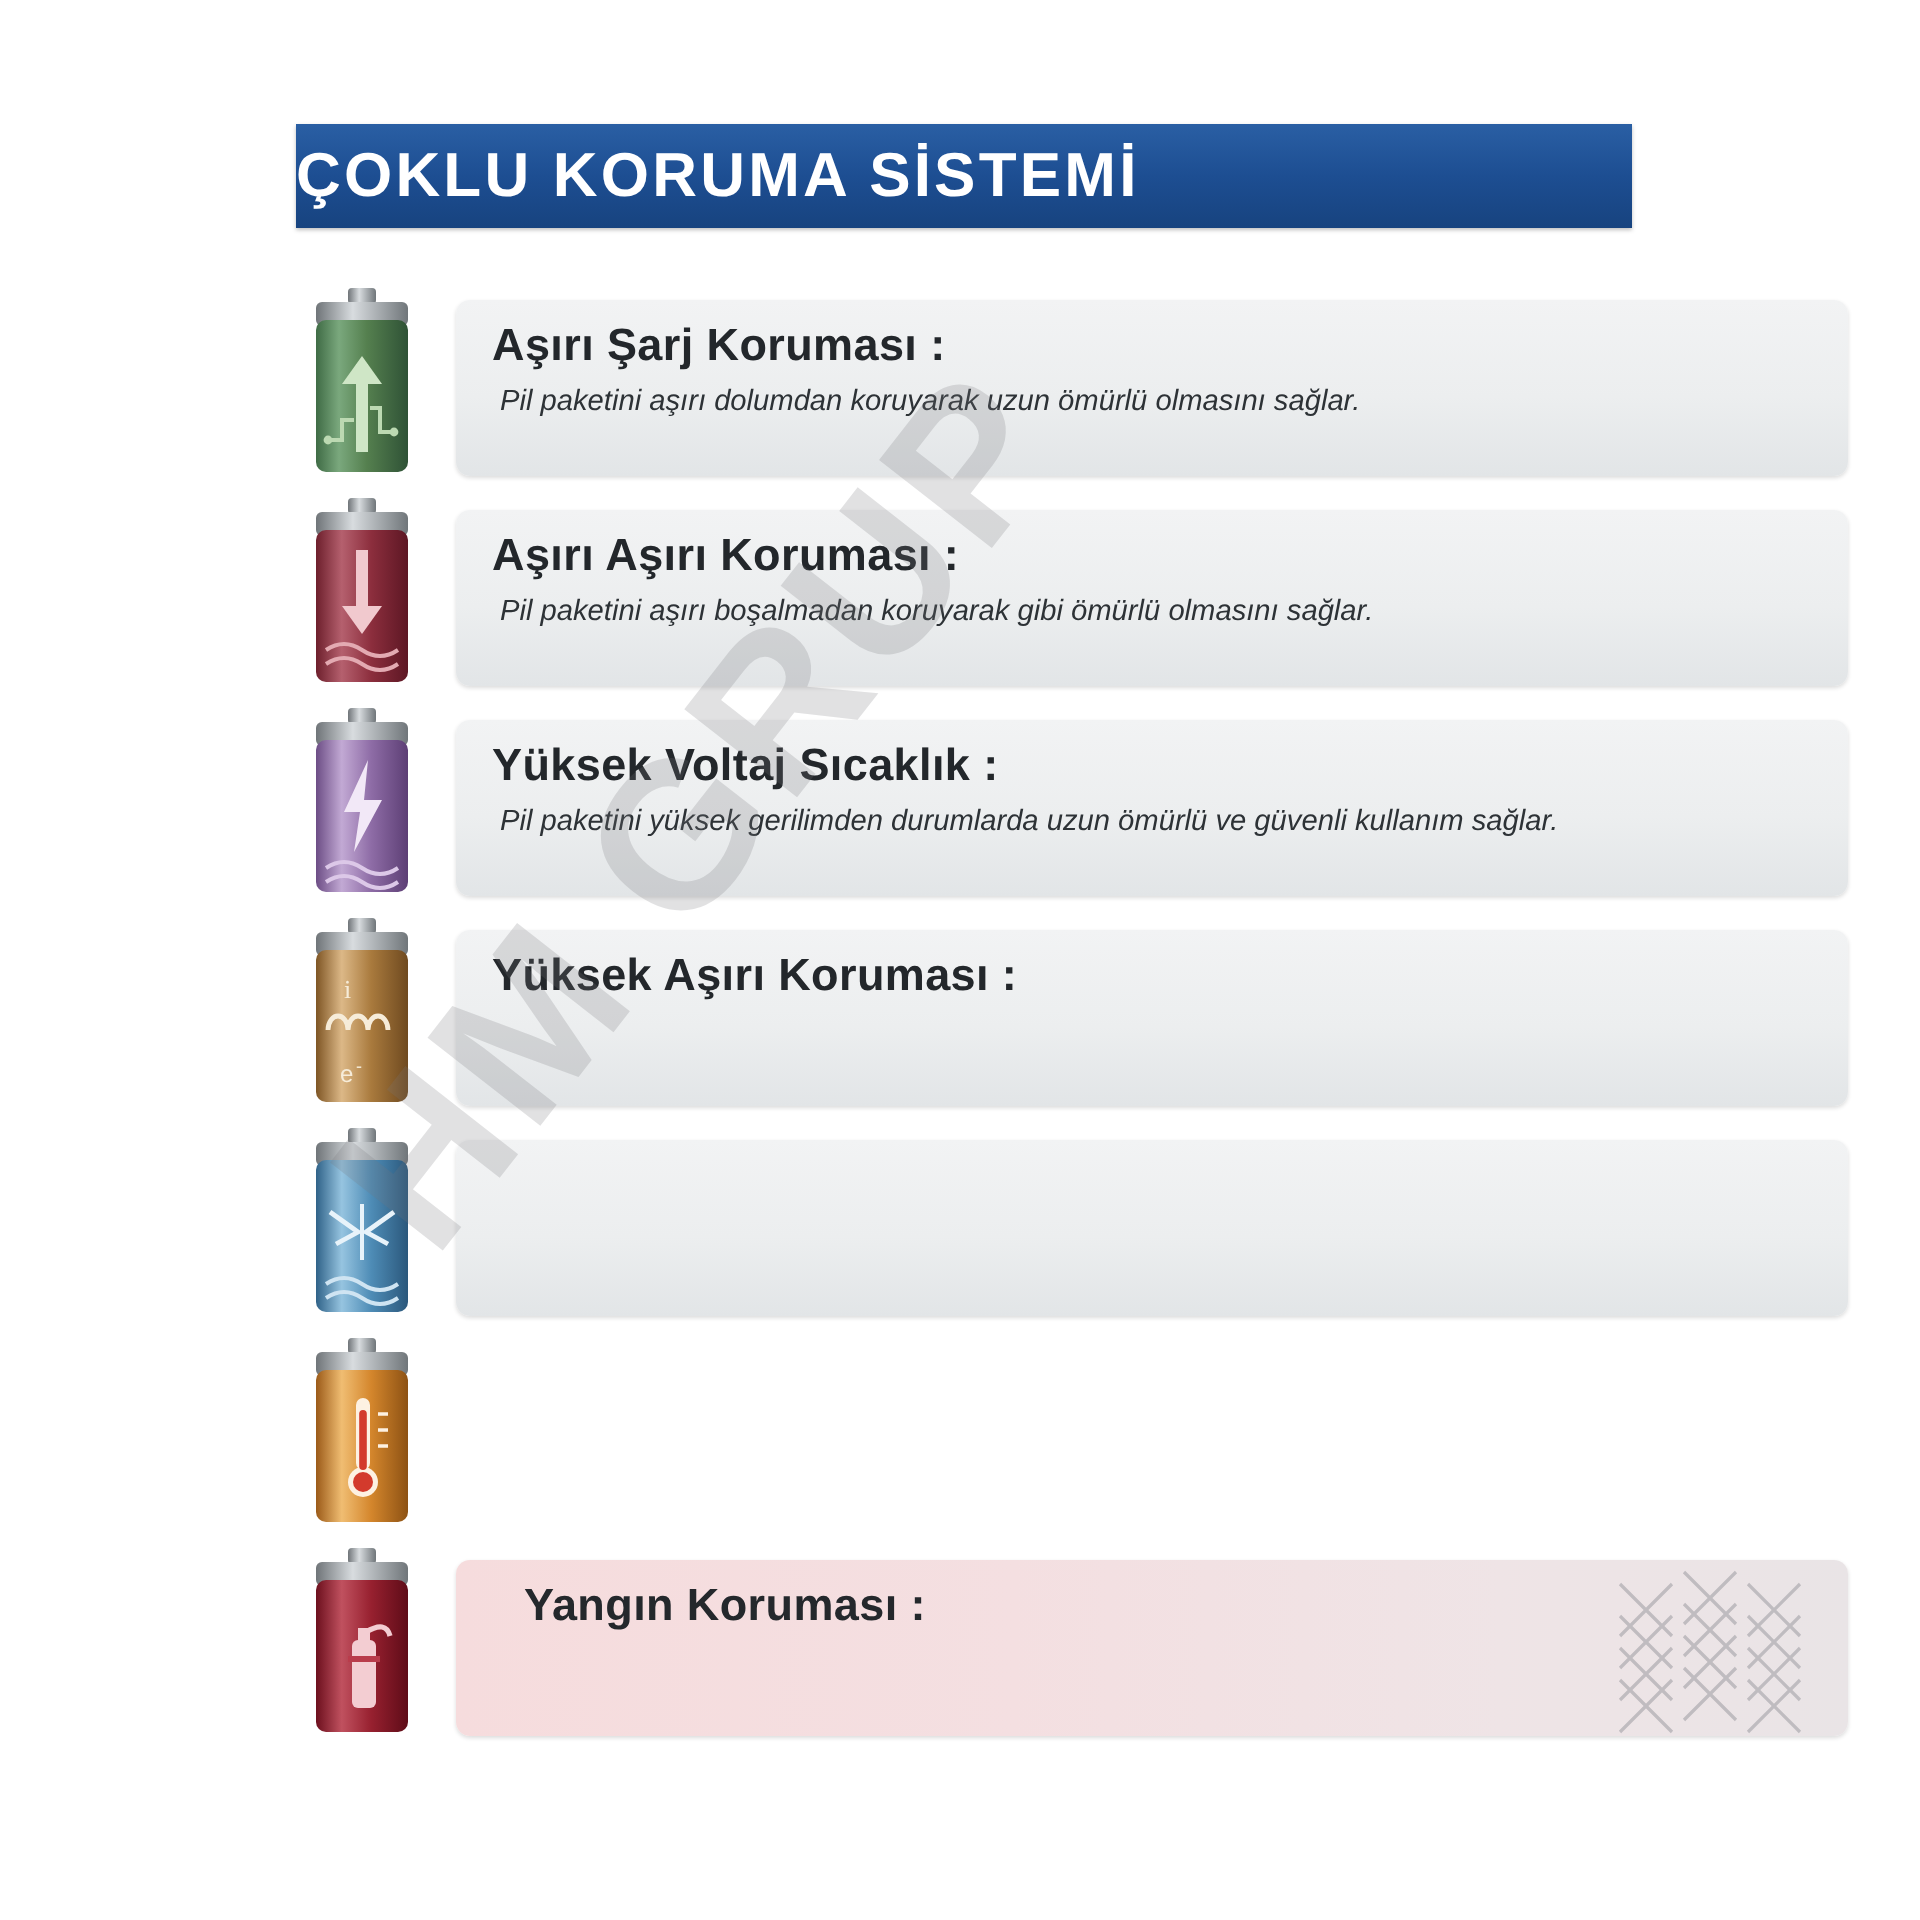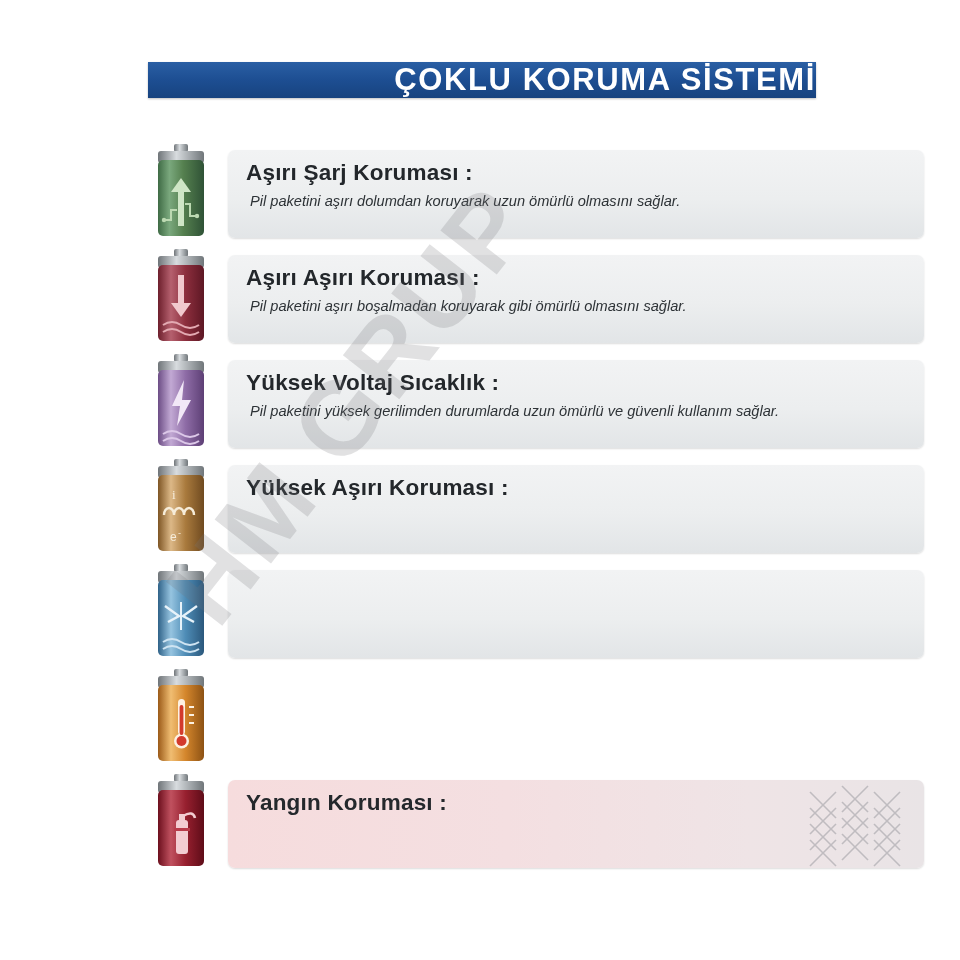--- a/index.html
+++ b/index.html
@@ -19,25 +19,25 @@
     width: 960px;
     height: 960px;
   }
 
   
   .banner {
     position: absolute;
     left: 148px;
     top: 62px;
     width: 668px;
-    height: 36px;
+    height: 52px;
     background: linear-gradient(180deg, #2a5fa4 0%, #1d4e92 50%, #17437f 100%);
     display: flex;
     align-items: center;
-    justify-content: flex-end;
+    justify-content: flex-start;
     box-shadow: 0 1px 2px rgba(0,0,0,0.25);
   }
   .banner-text {
     color: #ffffff;
     font-size: 31px;
     font-weight: bold;
     letter-spacing: 1.6px;
     white-space: nowrap;
   }
 
@@ -96,21 +96,21 @@
     background: linear-gradient(90deg, #f6dcdd 0%, #f4dfe1 40%, #efe4e6 75%, #e9e4e6 100%);
   }
   .card-title {
     font-size: 22.5px;
     font-weight: bold;
     color: #23272b;
     letter-spacing: 0.2px;
     line-height: 1.1;
     margin: 0 0 6px 0;
   }
-  .row.fire .card-title { color: #24282c; }
+  .row.fire .card-title { color: #24282c; margin-left: 16px; }
   .card-desc {
     font-size: 14.6px;
     color: #2d3236;
     line-height: 1.35;
     margin: 4px;
     max-width: 556px;
     font-style: italic;
   }
 
   

